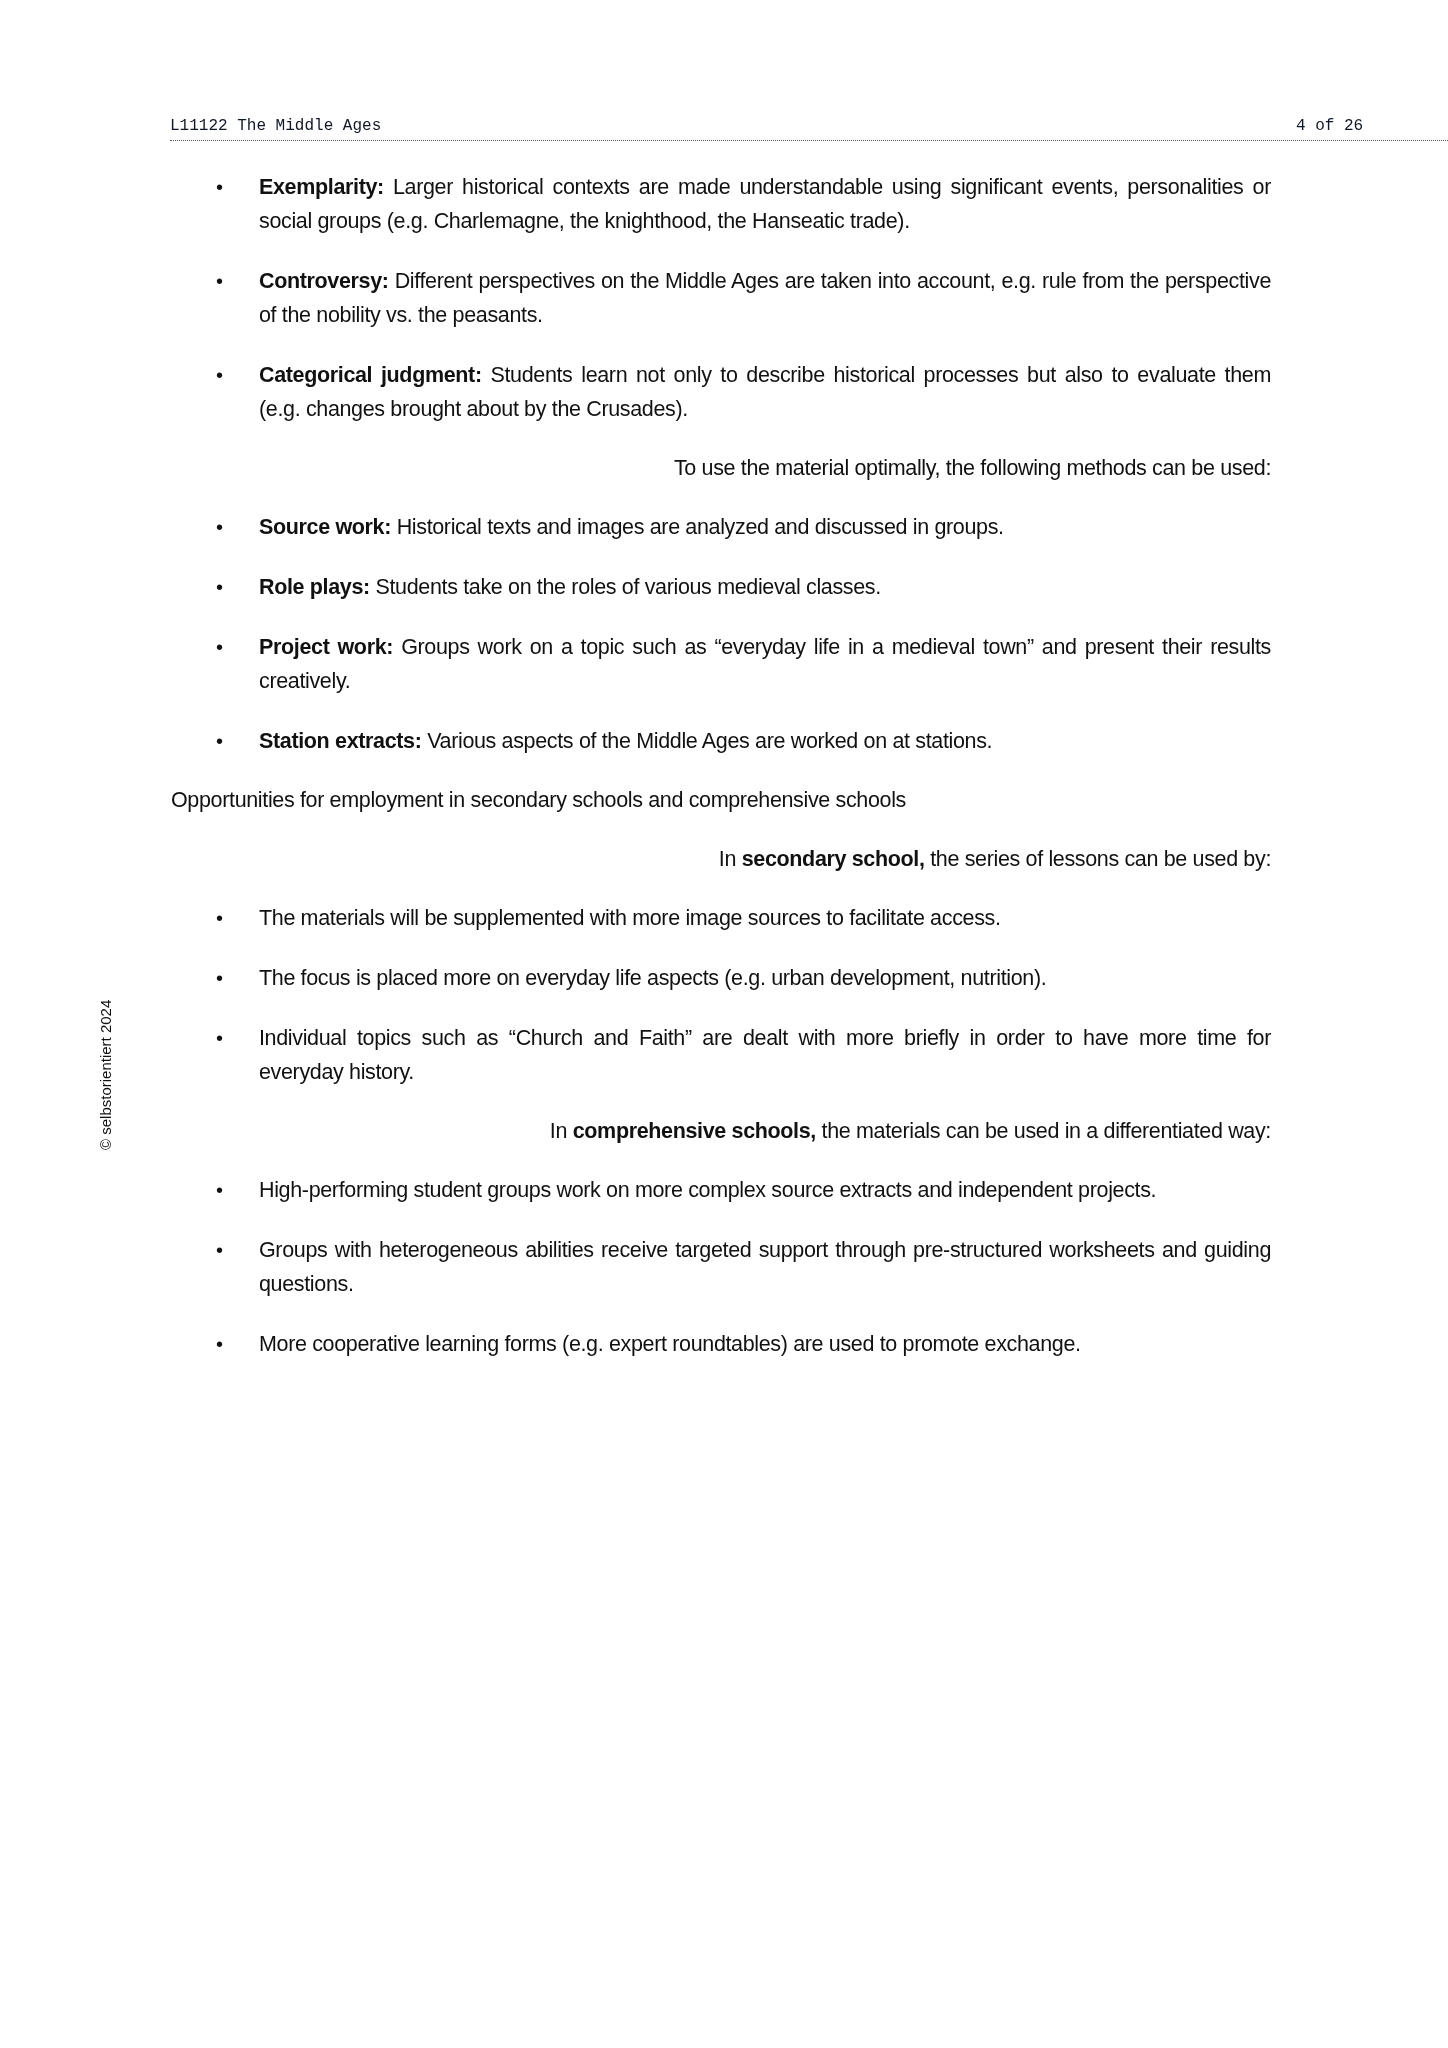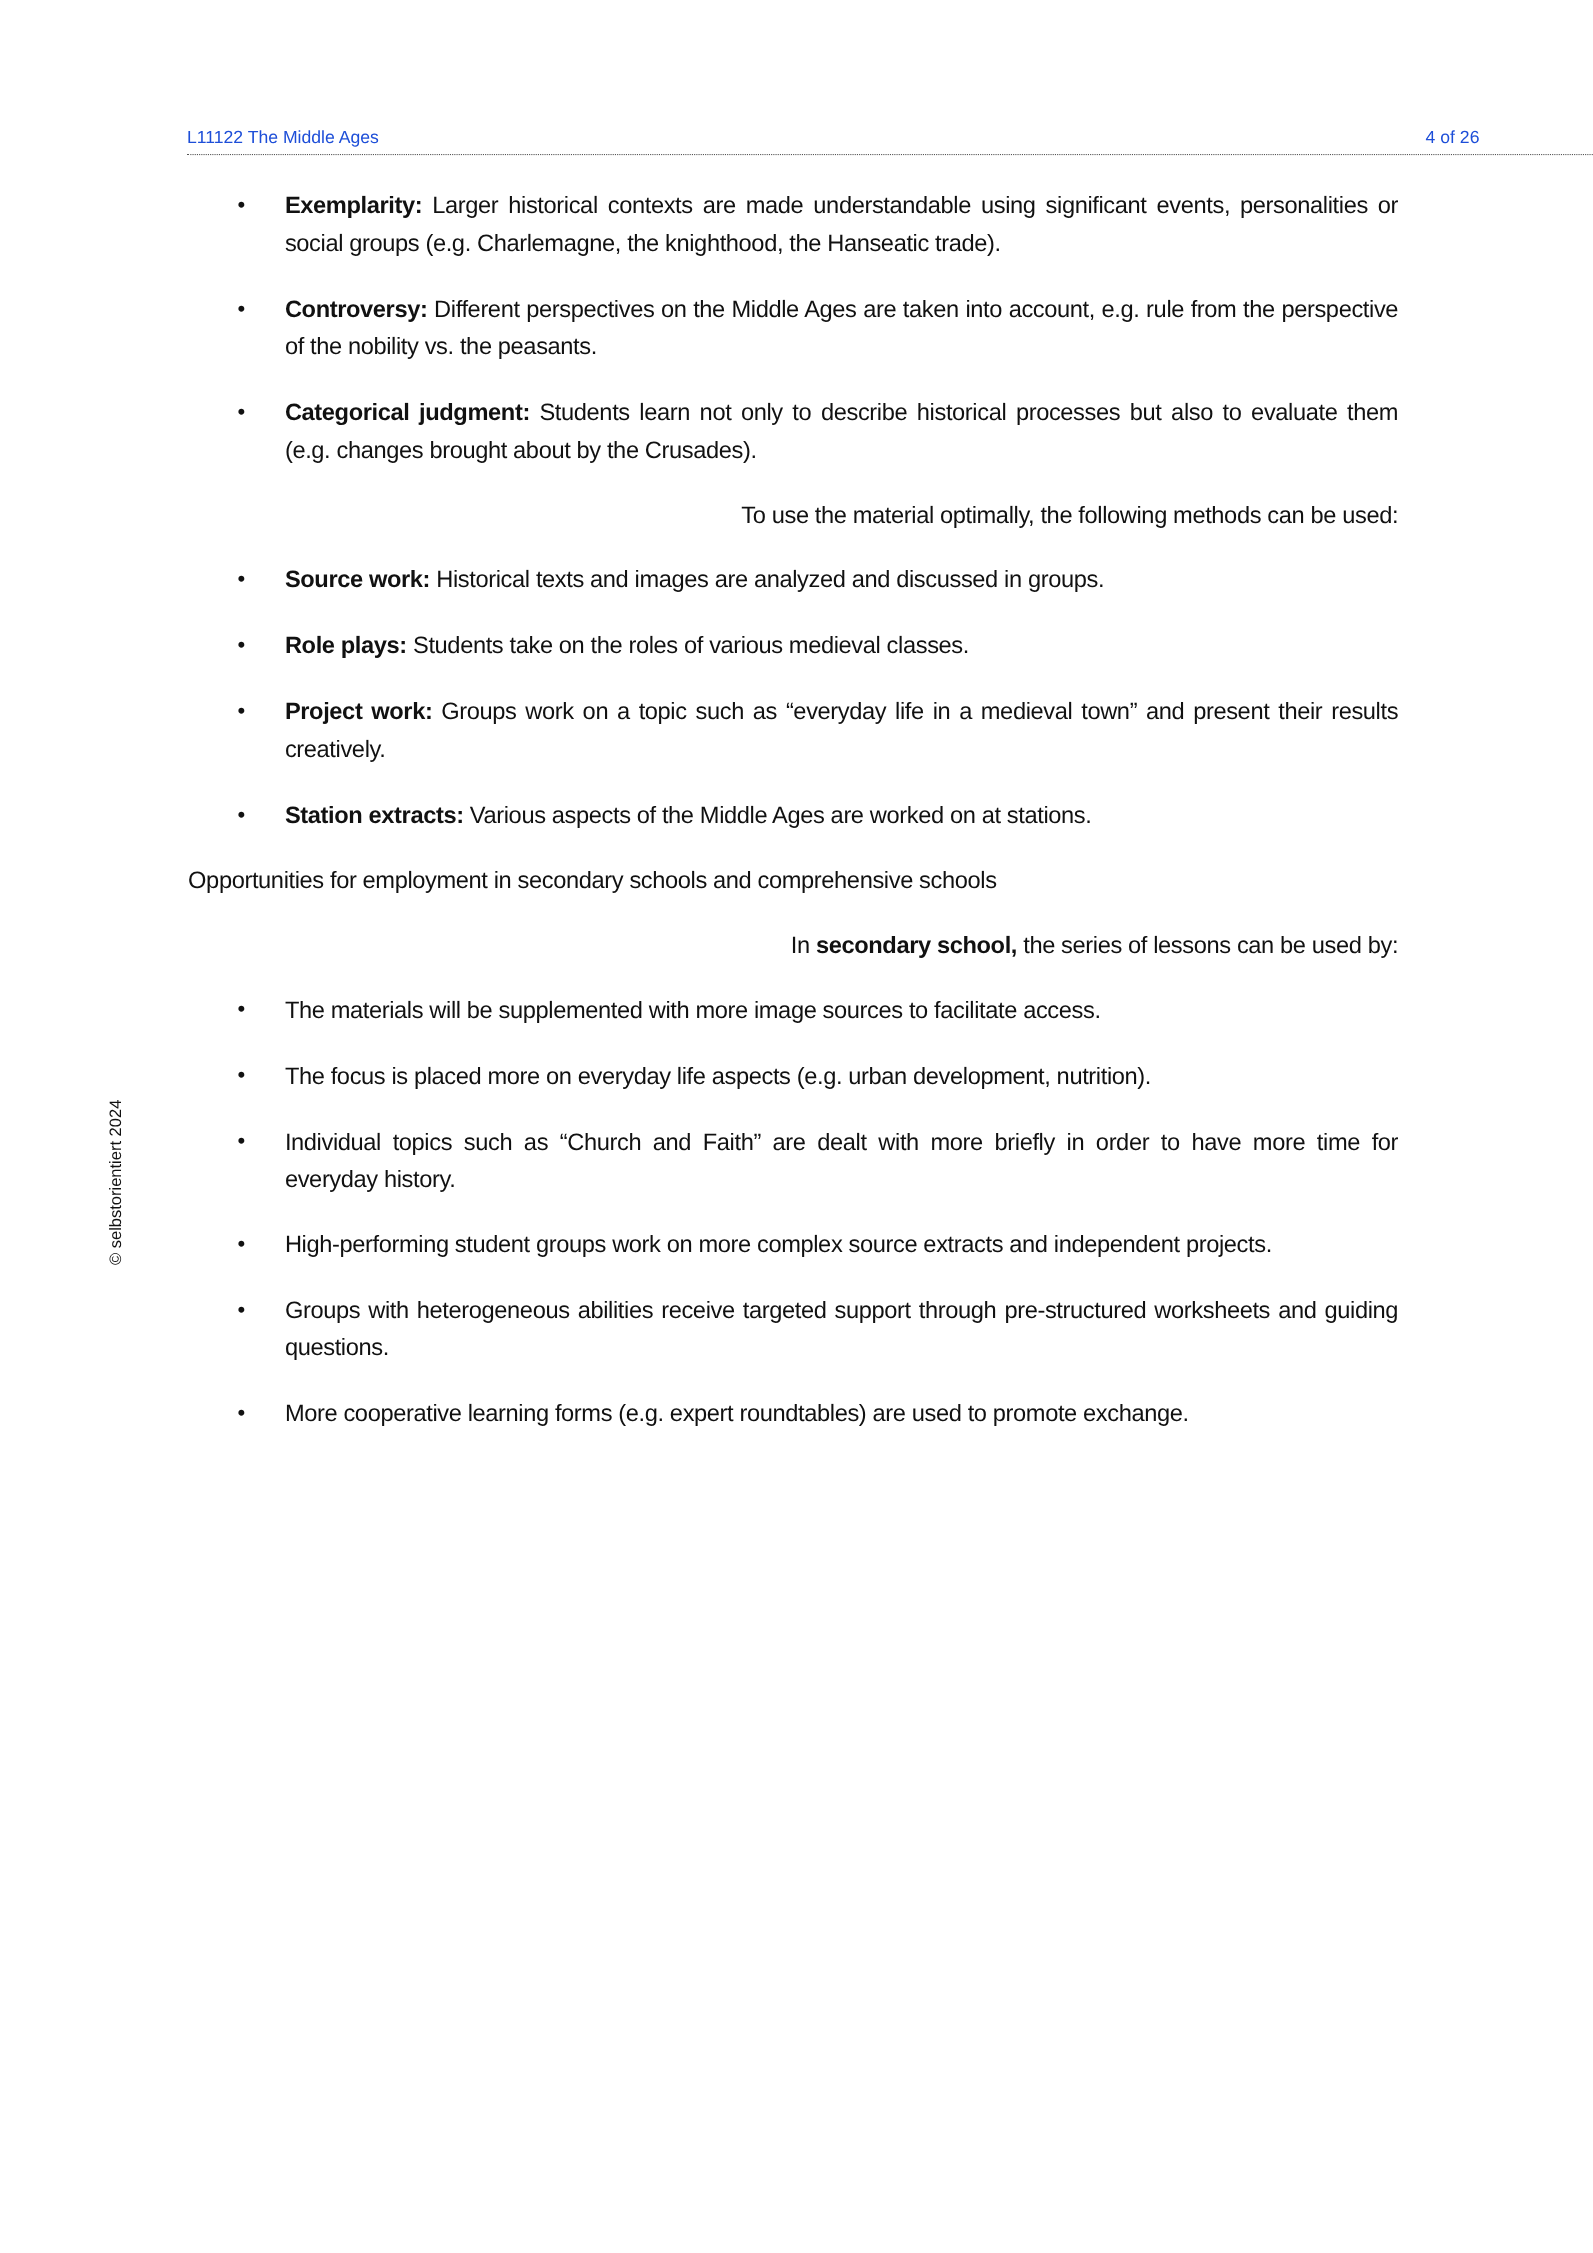--- a/index.html
+++ b/index.html
@@ -15,23 +15,23 @@
       font-family: "Liberation Sans", sans-serif;
       color: #111111;
     }
     .header {
       position: absolute;
       left: 170px;
       top: 116px;
       width: 1278px;
       height: 24px;
       border-bottom: 1px dotted #555555;
-      font-family: Liberation Sans, sans-serif;
+      font-family: Liberation Mono, monospace;
       font-size: 16px;
-      color: #1d4ed8;
+      color: #0f172a;
     }
     .header .title {
       position: absolute;
       left: 0;
       top: 0;
       line-height: 20px;
     }
     .header .pageno {
       position: absolute;
       left: 1126px;
@@ -118,20 +118,21 @@
   <p class="heading">Opportunities for employment in secondary schools and comprehensive schools</p>
 
   <p class="para"><span>In </span><b>secondary school,</b><span> the series of lessons can be used by:</span></p>
 
   <ul class="bullets">
     <li><span class="bullet-dot">•</span><span>The materials will be supplemented with more image sources to facilitate access.</span></li>
     <li><span class="bullet-dot">•</span><span>The focus is placed more on everyday life aspects (e.g. urban development, nutrition).</span></li>
     <li><span class="bullet-dot">•</span><span>Individual topics such as “Church and Faith” are dealt with more briefly in order to have more time for everyday history.</span></li>
   </ul>
 
+  <p class="para"><span>In </span><b>comprehensive schools,</b><span> the materials can be used in a differentiated way:</span></p>
 
   <ul class="bullets">
     <li><span class="bullet-dot">•</span><span>High-performing student groups work on more complex source extracts and independent projects.</span></li>
     <li><span class="bullet-dot">•</span><span>Groups with heterogeneous abilities receive targeted support through pre-structured worksheets and guiding questions.</span></li>
     <li><span class="bullet-dot">•</span><span>More cooperative learning forms (e.g. expert roundtables) are used to promote exchange.</span></li>
   </ul>
 
 </div>
 
 </body></html>

